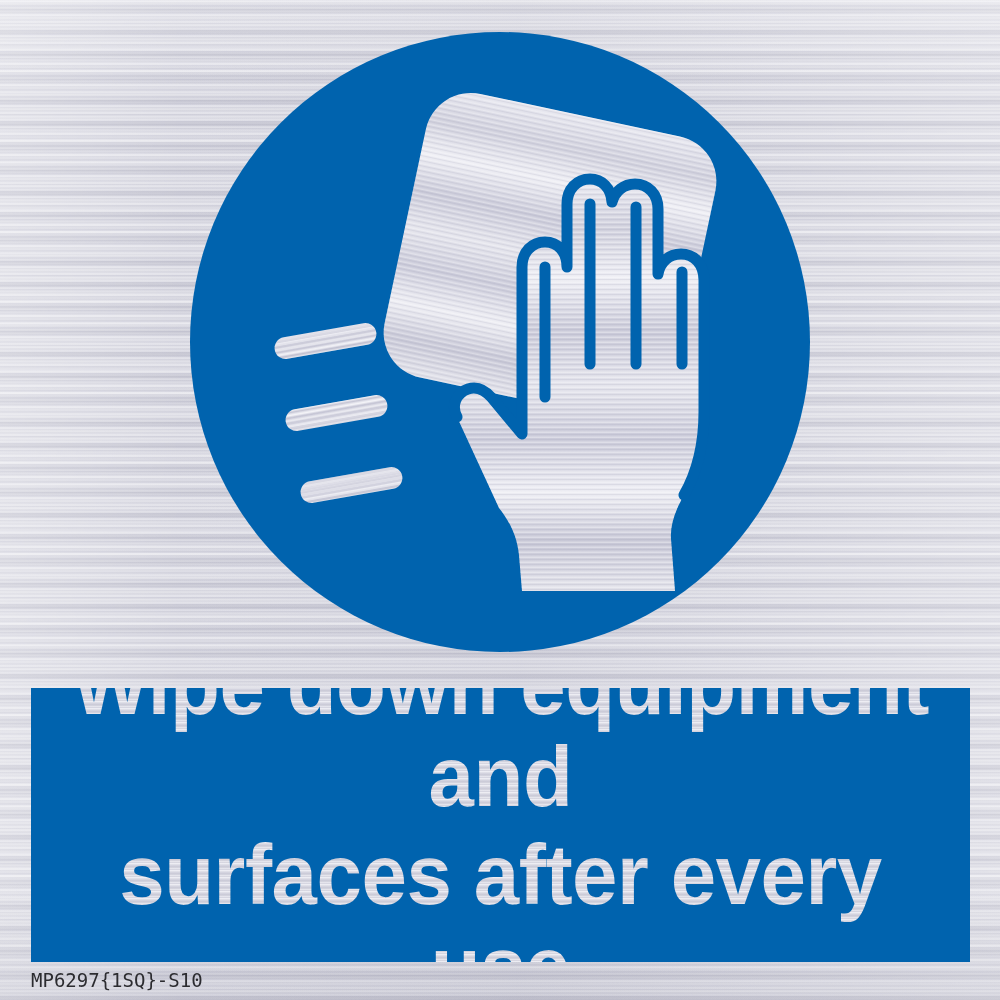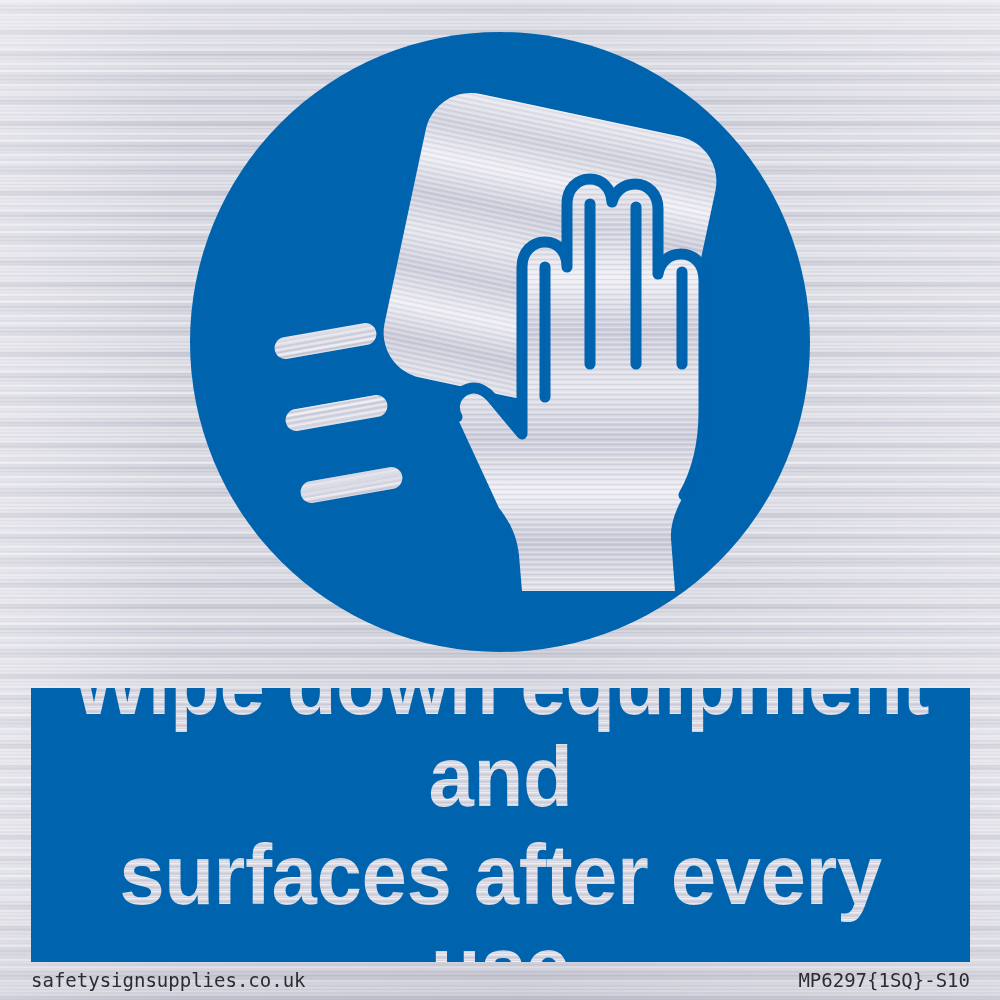--- a/index.html
+++ b/index.html
@@ -263,17 +263,16 @@
       </g>
     </svg>
   </div>
 
   <div id="message-banner">
     <div class="banner-line" id="banner-line-1">Wipe down equipment and</div>
     <div class="banner-line" id="banner-line-2">surfaces after every use</div>
   </div>
 
   <div id="footer">
-    <span id="footer-site">safetysignsupplies.co.uk</span>
     <span id="footer-code">MP6297{1SQ}-S10</span>
   </div>
 
 </div>
 
 </body></html>

